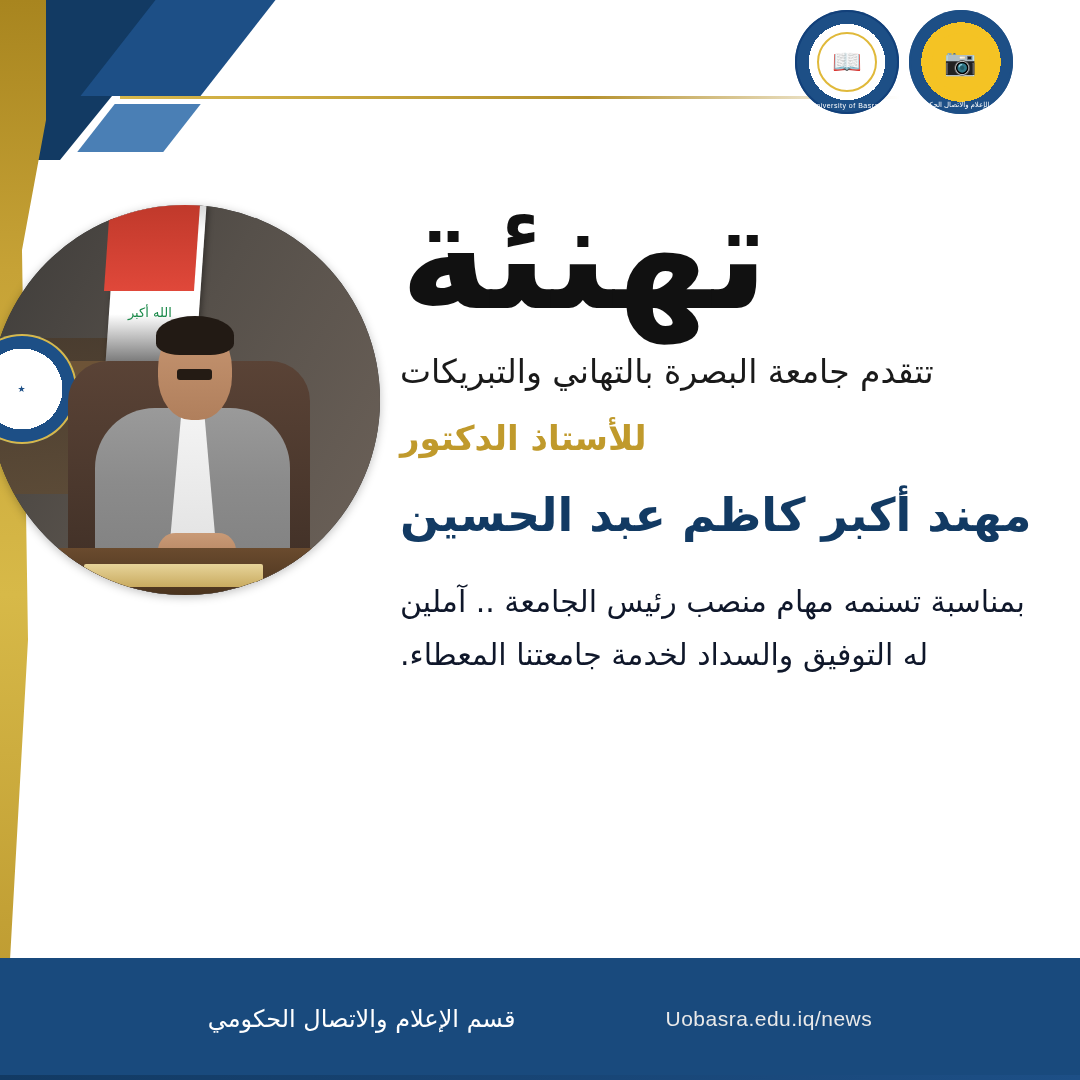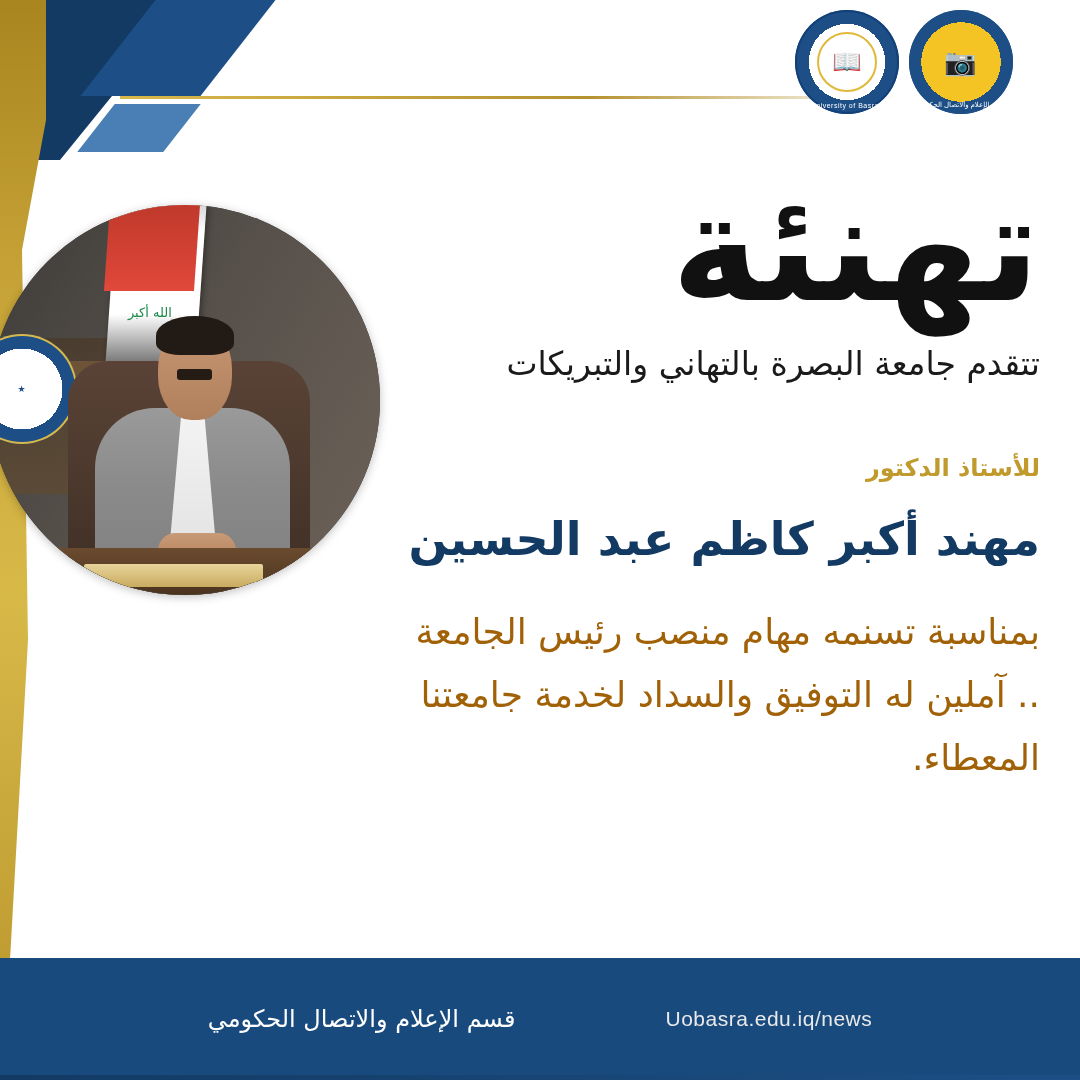--- a/index.html
+++ b/index.html
@@ -143,46 +143,46 @@
     position:absolute;left:0;bottom:0;width:100%;height:12%;
     background:linear-gradient(180deg,#6a4b2e,#4a331e);
   }
   .p-nameplate{
     position:absolute;left:24%;bottom:2%;width:46%;height:6%;
     background:linear-gradient(180deg,#e7d49a,#c9ab60);border-radius:2px;
   }
 
   
   .content{
-    position:absolute;right:40px;top:150px;width:640px;
-    text-align:right;direction:rtl;
+    position:absolute;right:40px;top:158px;width:640px;
+    text-align:left;direction:rtl;
   }
   .tahnia{
     font-family:"DejaVu Sans", sans-serif;
     font-size:150px;
     font-weight:bold;
     color:#111111;
     line-height:1.05;
     margin:20px 0 10px;
     letter-spacing:-2px;
   }
   .line-1{
     font-size:33px;color:#1a1a1a;line-height:1.6;
     font-family:"DejaVu Sans", sans-serif;
   }
   .line-2{
-    font-size:24px;color:#c09a2c;font-weight:bold;margin-top:64px;
+    font-size:34px;color:#c09a2c;font-weight:bold;margin-top:20px;
     font-family:"DejaVu Sans", sans-serif;
   }
   .name{
     font-size:46px;color:#123a63;font-weight:bold;margin-top:26px;
     line-height:1.35;font-family:"DejaVu Sans", sans-serif;
   }
   .line-3{
-    font-size:36px;color:#a16207;margin-top:30px;line-height:1.75;
+    font-size:30px;color:#0f172a;margin-top:30px;line-height:1.75;
     font-family:"DejaVu Sans", sans-serif;
   }
 
   
   .footer{
     position:absolute;left:0;bottom:0;width:1080px;height:122px;
     background:#194a7d;
   }
   .footer-inner{
     position:absolute;inset:0;display:flex;align-items:center;justify-content:center;

